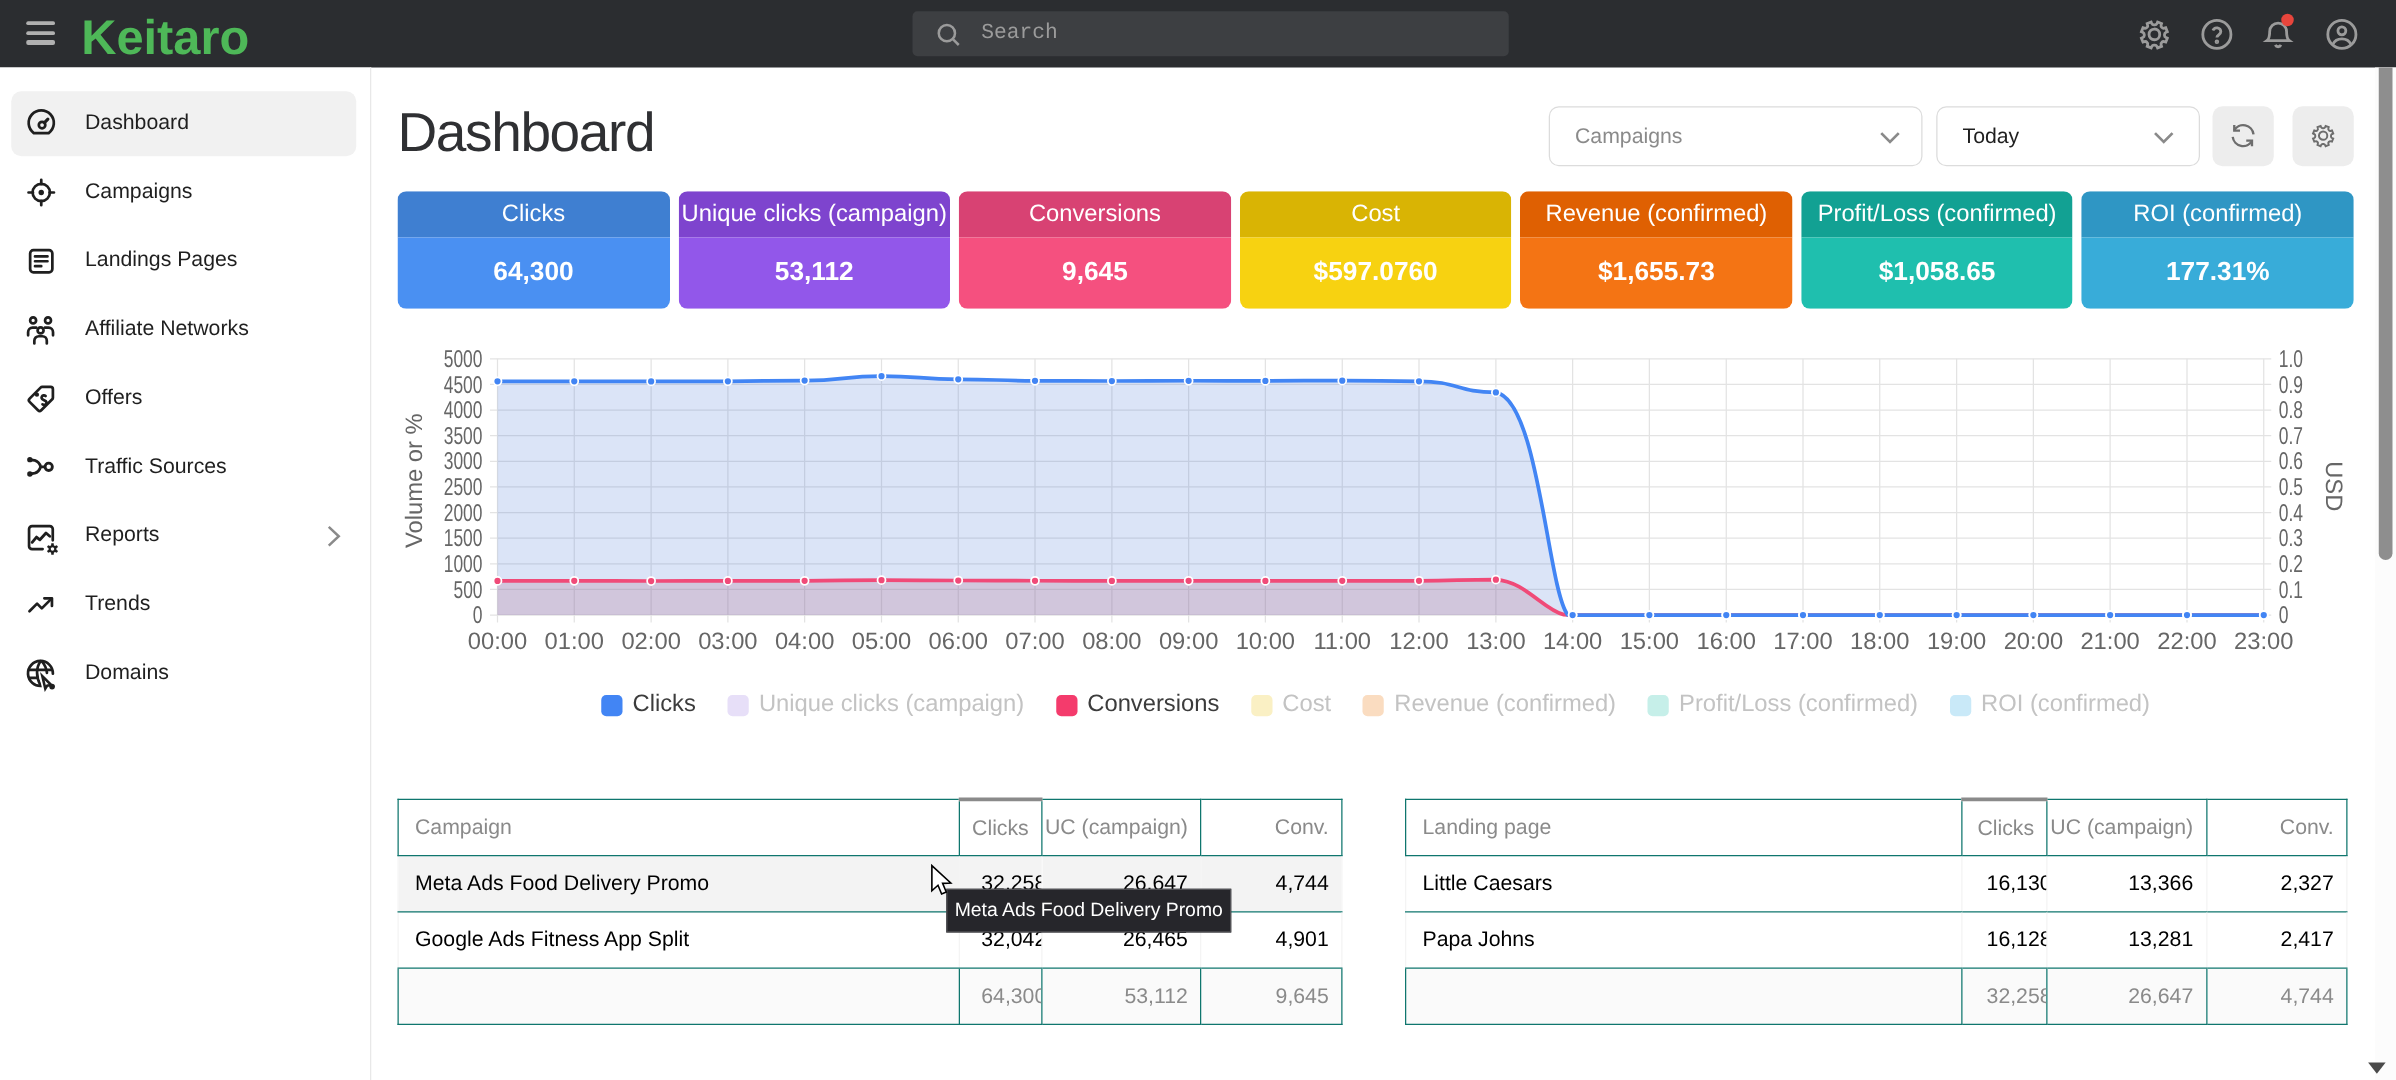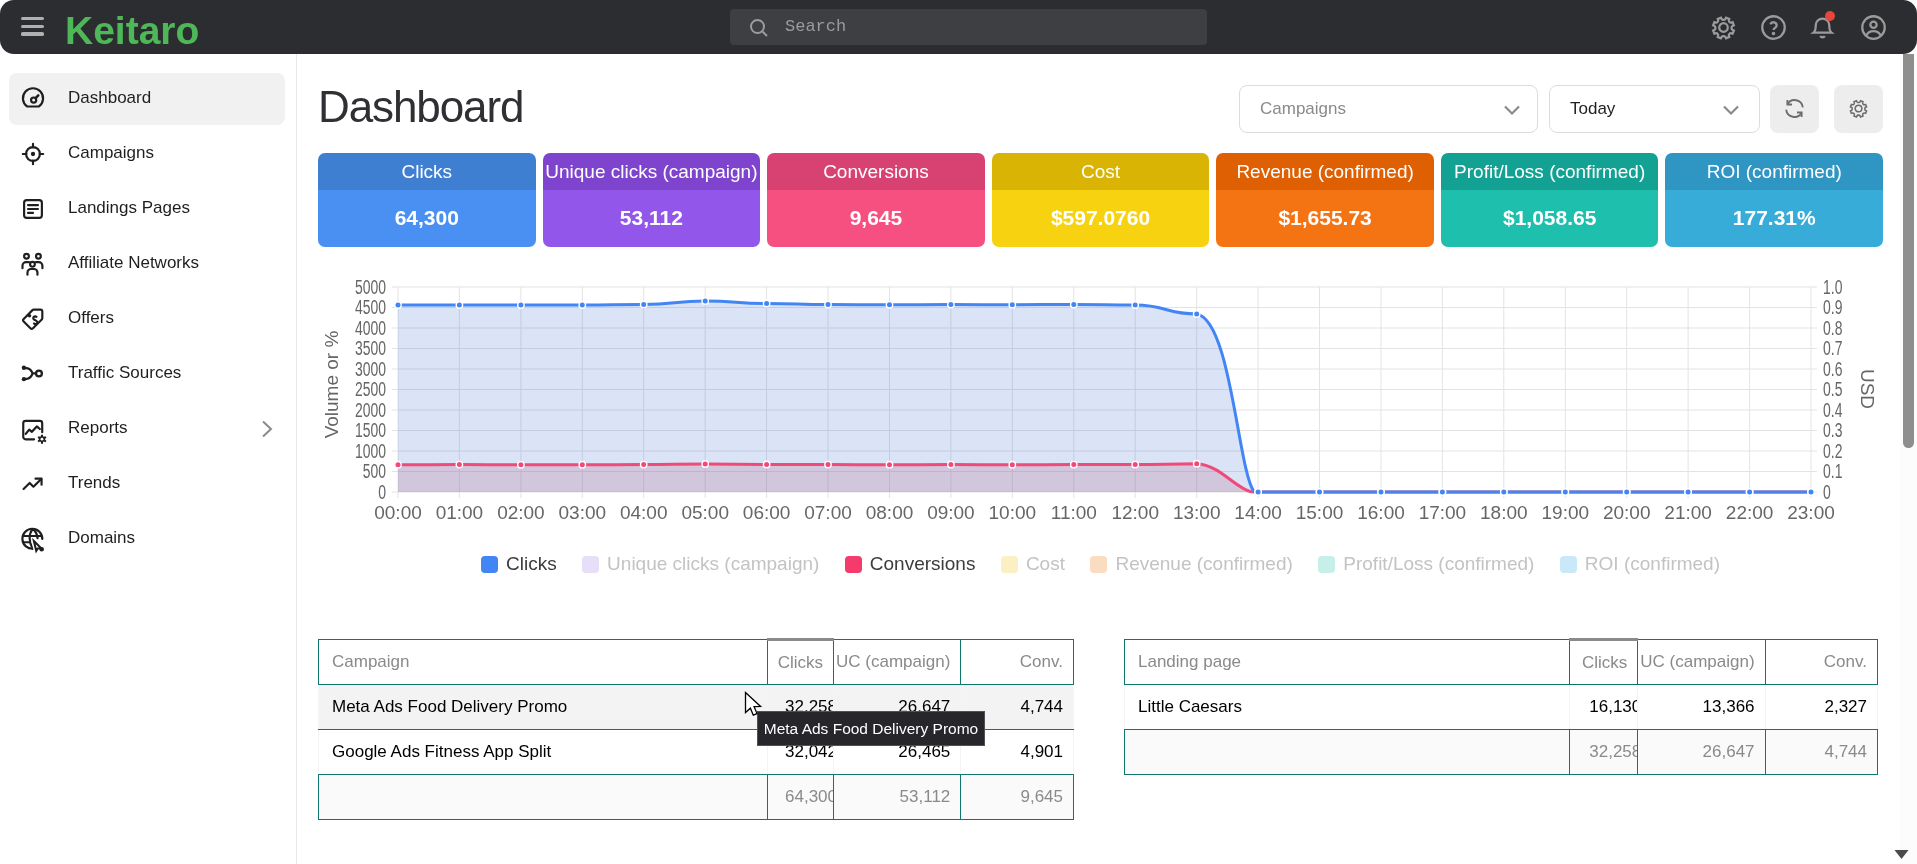--- a/index.html
+++ b/index.html
@@ -2,21 +2,21 @@
 <html><head>
 <meta charset="utf-8">
 <style>
 * { margin:0; padding:0; box-sizing:border-box; }
 html,body { width:1917px; height:864px; overflow:hidden; background:#fff;
   font-family:"Liberation Sans", sans-serif; }
 #page { position:absolute; left:0; top:0; width:1917px; height:864px; }
 .abs { position:absolute; }
 
 
-#topbar { position:absolute; left:0; top:0; width:1917px; height:54px; background:#2b2d30;border-radius:14px; }
+#topbar { position:absolute; left:0; top:0; width:1917px; height:54px; background:#2b2d30; }
 #burger { position:absolute; left:21px; top:17px; width:23px; height:19px; }
 #burger div { height:3.2px; background:#b0b0b0; border-radius:1.6px; margin-bottom:4.5px; }
 #logo { position:absolute; left:65px; top:11px; font-size:39px; line-height:39px; font-weight:bold; color:#4eb858; }
 #demo { position:absolute; left:207px; top:20px; font-size:15px; color:#9b9b9b;margin-top:36px; }
 #search { position:absolute; left:730px; top:9px; width:477px; height:36px; background:#3d3f42; border-radius:4px;font-family:Liberation Mono, monospace; }
 #search .ph { position:absolute; left:55px; top:8px; font-size:17px; color:#9b9b9b; }
 .tbicon { position:absolute; top:14px; width:27px; height:27px; }
 
 
 #sidebar { position:absolute; left:0; top:54px; width:297px; height:810px; background:#fff; border-right:1px solid #e8e8e8; }
@@ -436,20 +436,26 @@
           <td class="num sortcol" style="width:68px">Clicks</td>
           <td class="num" style="width:124px">UC (campaign)</td>
           <td class="num" style="width:113px">Conv.</td>
         </tr>
     <tr class="data">
           <td>Little Caesars</td>
           <td class="num clip"><span>16,130</span></td>
           <td class="num">13,366</td>
           <td class="num">2,327</td>
         </tr>
+    <tr class="data">
+          <td>Papa Johns</td>
+          <td class="num clip"><span>16,128</span></td>
+          <td class="num">13,281</td>
+          <td class="num">2,417</td>
+        </tr>
     <tr class="ftr">
           <td></td>
           <td class="num clip"><span>32,258</span></td>
           <td class="num">26,647</td>
           <td class="num">4,744</td>
         </tr>
   </tbody>
     </table>
 
   <div id="tooltip">Meta Ads Food Delivery Promo</div>

